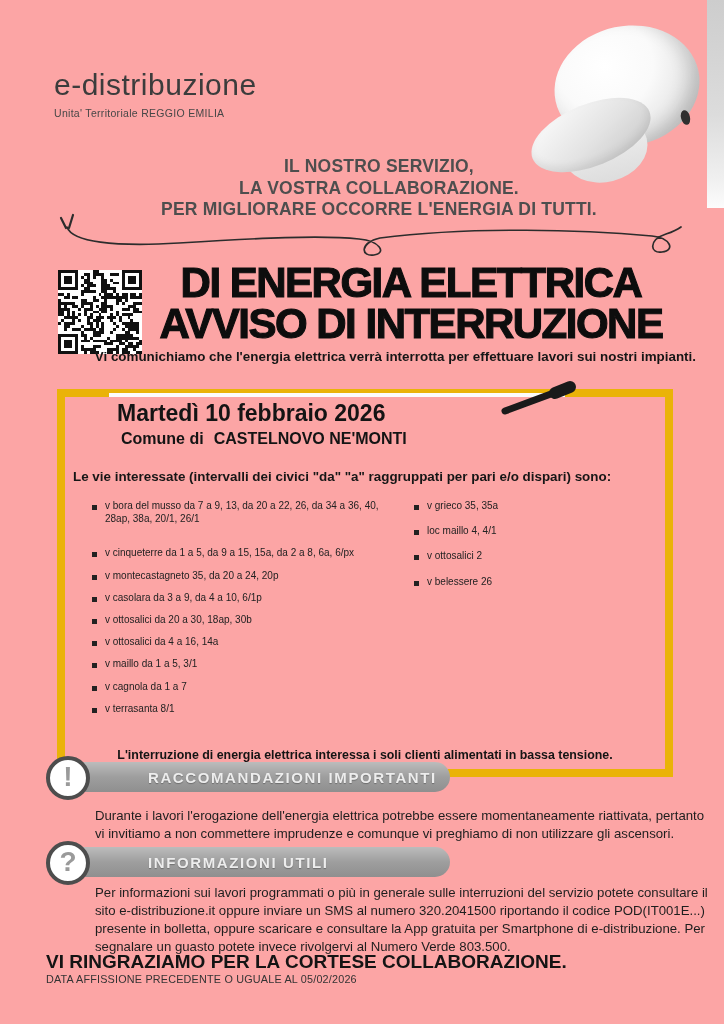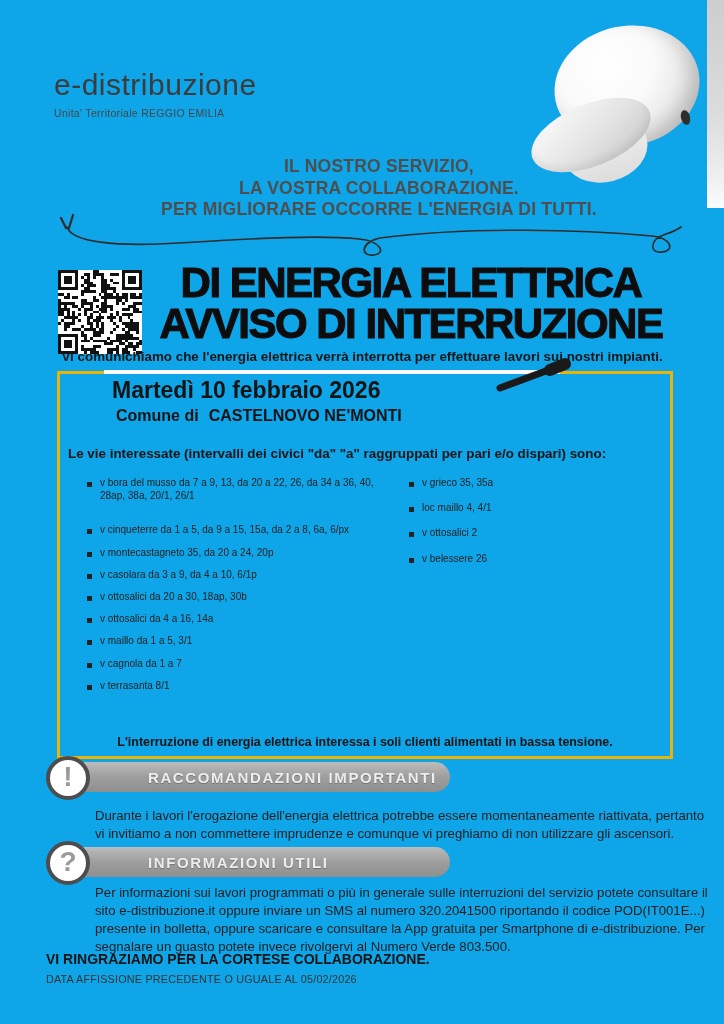--- a/index.html
+++ b/index.html
@@ -1,18 +1,18 @@
 <!DOCTYPE html>
 <html><head>
 <meta charset="utf-8">
 <style>
   html,body{margin:0;padding:0;background:#ffffff;}
   .page{
     position:relative;width:724px;height:1024px;overflow:hidden;
-    background:#0ea5e9;color:#1c1c1c;
+    background:#fca5a5;color:#1c1c1c;
     font-family:"Liberation Sans","DejaVu Sans",sans-serif;
   }
   .abs{position:absolute;}
 
   
   .logo{left:54px;top:68px;}
   .logo-brand{font-size:30px;color:#3c3c3c;letter-spacing:0.5px;font-weight:400;}
   .logo-unit{font-size:10.5px;color:#474747;margin-top:5px;letter-spacing:0.3px;}
 
   
@@ -37,24 +37,24 @@
   .slogan{left:96px;top:156px;width:566px;text-align:center;
     color:#4e4e4e;font-weight:700;font-size:17.5px;line-height:1.23;letter-spacing:0.2px;}
   .slogan div{white-space:nowrap;}
   .squiggle{left:44px;top:212px;width:640px;height:46px;}
 
   
   .qr{left:58px;top:270px;width:84px;height:84px;}
   .headline{left:138px;top:262px;width:546px;text-align:center;color:#0d0d0d;
     font-weight:900;font-size:42px;line-height:0.98;letter-spacing:-1.5px;
     -webkit-text-stroke:1.1px #0d0d0d;}
-  .intro{left:28px;top:349px;width:668px;text-align:center;font-weight:700;font-size:13.4px;color:#161616;}
-
-  
-  .ibox{left:57px;top:371px;width:616px;height:388px;border:3px solid #eab308;box-sizing:border-box;}
+  .intro{left:28px;top:349px;width:668px;text-align:right;font-weight:700;font-size:13.4px;color:#161616;}
+
+  
+  .ibox{left:57px;top:389px;width:616px;height:388px;border:8px solid #eab308;box-sizing:border-box;}
   .ibox-gap{position:absolute;top:-4px;left:44px;width:456px;height:4px;background:#fcfcfc;}
   .marker-pen{position:absolute;top:-19px;left:432px;width:100px;height:42px;}
   .ib-date{margin:3px 0 0 52px;font-size:23px;font-weight:700;color:#141414;}
   .ib-time{margin:3px 0 0 56px;font-size:16px;font-weight:700;color:#141414;}
   .ib-comune{margin:3px 0 0 56px;font-size:16px;font-weight:700;color:#141414;}
   .ib-comune .cname{margin-left:10px;}
   .streets-heading{margin:21px 0 0 8px;font-size:13.4px;font-weight:700;color:#161616;}
   .columns{display:flex;margin-top:15px;padding-left:27px;}
   .col-left{width:300px;}
   .col-right{width:250px;margin-left:22px;}
@@ -77,21 +77,21 @@
     text-shadow:0 1px 1px rgba(0,0,0,0.28);white-space:nowrap;}
   .sec-circle{position:absolute;left:0;top:0;width:36px;height:36px;border:4px solid #4d4d4d;
     border-radius:50%;background:#fff;display:flex;align-items:center;justify-content:center;z-index:2;}
   .sec-circle span{font-size:28px;font-weight:900;color:#9a9a9a;line-height:1;margin-top:-2px;}
 
   .body-text{left:95px;width:618px;font-size:13.2px;line-height:1.36;color:#1e1e1e;}
   .bt1{top:799px;margin-top:8px;}
   .bt2{top:884px;}
 
   
-  .thanks{left:46px;top:951px;font-size:14px;font-weight:700;color:#141414;}
+  .thanks{left:46px;top:951px;font-size:19px;font-weight:700;color:#141414;}
   .posting{left:46px;top:973px;font-size:10.8px;color:#333;letter-spacing:0.2px;}
 </style>
 </head>
 <body>
 
 <div class="page">
 
   <div class="abs logo">
     <div class="logo-brand">e-distribuzione</div>
     <div class="logo-unit">Unita' Territoriale REGGIO EMILIA</div>

